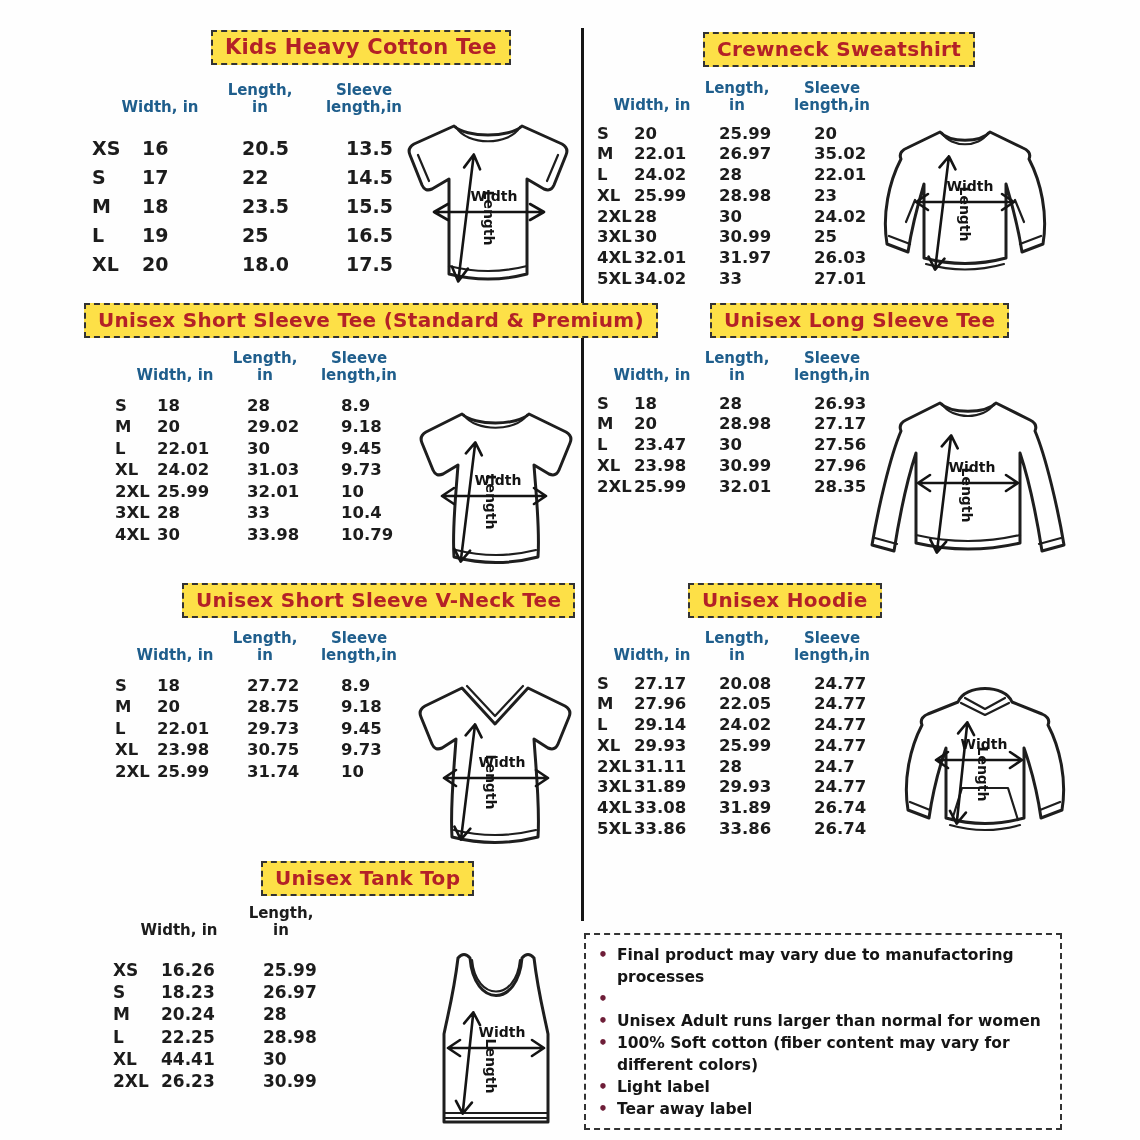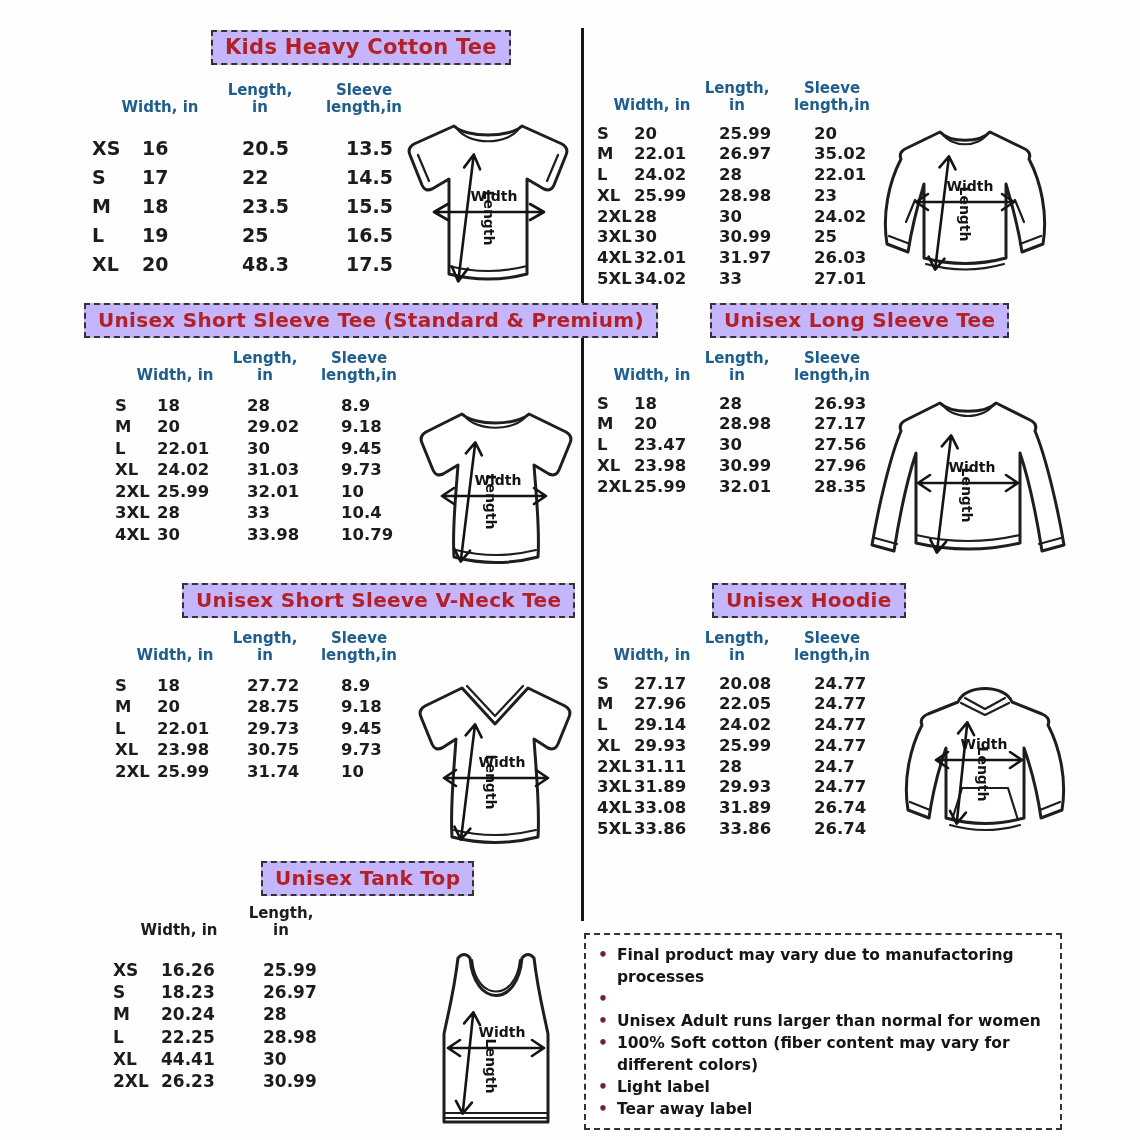--- a/index.html
+++ b/index.html
@@ -4,21 +4,21 @@
 <style>
   html,body { margin:0; padding:0; background:#fff; }
   .canvas {
     position:relative; width:1140px; height:1140px; background:#fefefe;
     font-family:"DejaVu Sans","Liberation Sans",sans-serif; overflow:hidden;
     color:var(--text-dark,#1c1c1c);
   }
   .divider { position:absolute; background:#161616; }
 
   .title {
-    position:absolute; border:2px dashed #333; background:#c4b5fd;
+    position:absolute; border:2px dashed #333; background:#fde047;
     color:var(--title-red,#b32127); font-weight:800; white-space:nowrap;
     padding:3px 12px 4px 12px; font-size:20px; letter-spacing:.3px;
   }
   .title.big { font-size:21px; }
 
   .tbl { position:absolute; }
   .trow { display:grid; align-items:baseline; font-weight:700; }
   .cell { white-space:nowrap; }
   .thead { align-items:end; }
   .hdr {
@@ -86,37 +86,38 @@
       </div>
       <div class="trow">
         <span class="cell size">L</span>
         <span class="cell val">19</span>
         <span class="cell val">25</span>
         <span class="cell val">16.5</span>
       </div>
       <div class="trow">
         <span class="cell size">XL</span>
         <span class="cell val">20</span>
-        <span class="cell val">48.3</span>
+        <span class="cell val">18.0</span>
         <span class="cell val">17.5</span>
       </div>
     </div>
   <div class="illus" style="left:388px;top:106px;width:200px;height:185px">
     <svg viewBox="0 0 200 185">
       <path class="garment" d="M66,20 C78,32 122,32 134,20 L174,38 Q181,42 178,49 L166,79 Q163,86 156,83 L139,73 L139,168 Q100,178 61,168 L61,73 L44,83 Q37,86 34,79 L22,49 Q19,42 26,38 Z"></path>
       <path class="detail" d="M68,21 C79,40 121,40 132,21"></path>
       <path class="detail" d="M61,160 Q100,170 139,160"></path>
       <path class="detail" d="M41,75 L30,49 M159,75 L170,49"></path>
       <path class="arrow" d="M60,98 46,106 60,114 M46,106 H156 M142,98 156,106 142,114"></path>
       <path class="arrow" transform="rotate(7 78 112)" d="M70,62 78,48 86,62 M78,48 L78,176 M70,162 78,176 86,162"></path>
       <text x="106" y="95" text-anchor="middle">Width</text>
       <text transform="translate(96,112) rotate(90)" text-anchor="middle">Length</text>
     </svg>
   </div>
 
+  <div class="title" style="left:703px;top:32px">Crewneck Sweatshirt</div>
   <div class="tbl rgt" style="left:597px;top:80px">
       <div class="trow thead">
         <span class="cell size"></span>
         <span class="cell hdr">Width, in</span>
         <span class="cell hdr">Length, in</span>
         <span class="cell hdr">Sleeve length,in</span>
       </div>
       <div class="trow">
         <span class="cell size">S</span>
         <span class="cell val">20</span>
@@ -339,21 +340,21 @@
       <path class="garment" d="M64,18 L97,54 L130,18 L167,36 Q174,40 171,47 L160,74 Q157,81 150,78 L136,69 C138,100 142,136 140,167 Q97,178 54,167 C52,136 56,100 58,69 L44,78 Q37,81 34,74 L23,47 Q20,40 27,36 Z"></path>
       <path class="detail" d="M69,16 L97,46 L125,16"></path>
       <path class="detail" d="M56,160 Q97,170 138,160"></path>
       <path class="arrow" d="M58,100 46,108 58,116 M46,108 H150 M138,100 150,108 138,116"></path>
       <path class="arrow" transform="rotate(7 70 112)" d="M62,66 70,54 78,66 M70,54 L70,170 M62,158 70,170 78,158"></path>
       <text x="104" y="97" text-anchor="middle">Width</text>
       <text transform="translate(88,112) rotate(90)" text-anchor="middle">Length</text>
     </svg>
   </div>
 
-  <div class="title" style="left:712px;top:583px">Unisex Hoodie</div>
+  <div class="title" style="left:688px;top:583px">Unisex Hoodie</div>
   <div class="tbl rgt" style="left:597px;top:630px">
       <div class="trow thead">
         <span class="cell size"></span>
         <span class="cell hdr">Width, in</span>
         <span class="cell hdr">Length, in</span>
         <span class="cell hdr">Sleeve length,in</span>
       </div>
       <div class="trow">
         <span class="cell size">S</span>
         <span class="cell val">27.17</span>

